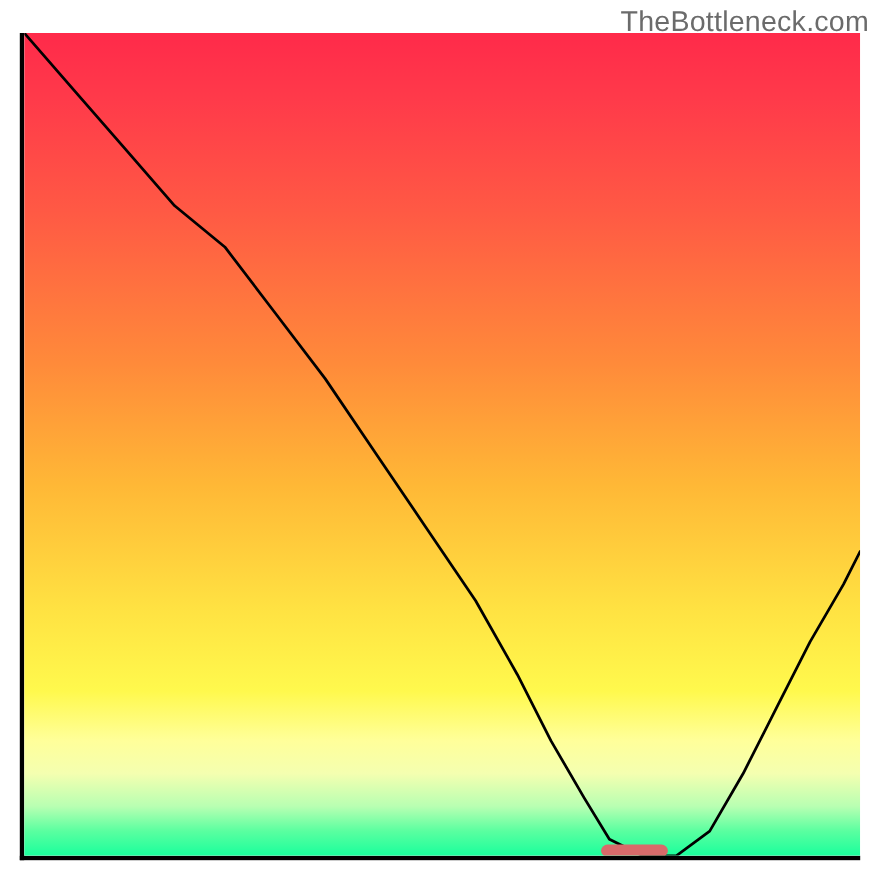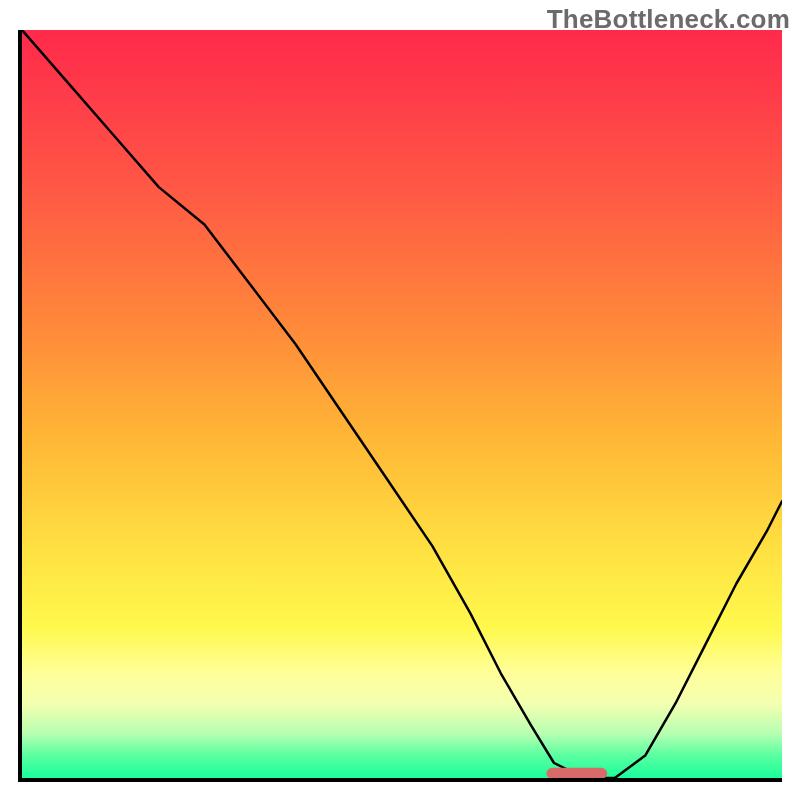--- a/index.html
+++ b/index.html
@@ -14,21 +14,21 @@
   .stage {
     position: relative;
     width: 800px;
     height: 800px;
   }
   .watermark {
     position: absolute;
     top: 4px;
     right: 10px;
     font-size: 26px;
-    font-weight: 700;
+    font-weight: 400;
     color: #6b6b6b;
     letter-spacing: 0.2px;
     z-index: 30;
   }
   
   .plot-wrap {
     position: absolute;
     left: 18px;
     top: 30px;
     width: 764px;   

